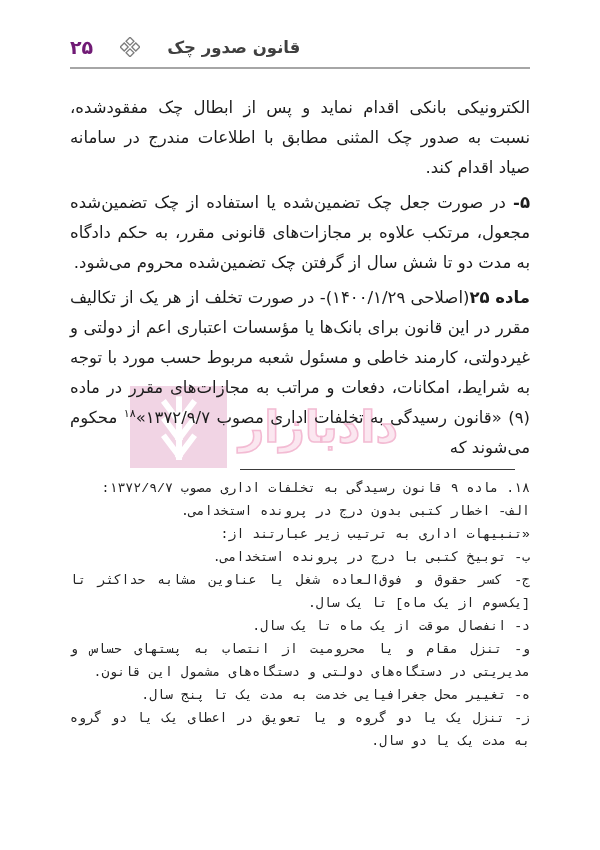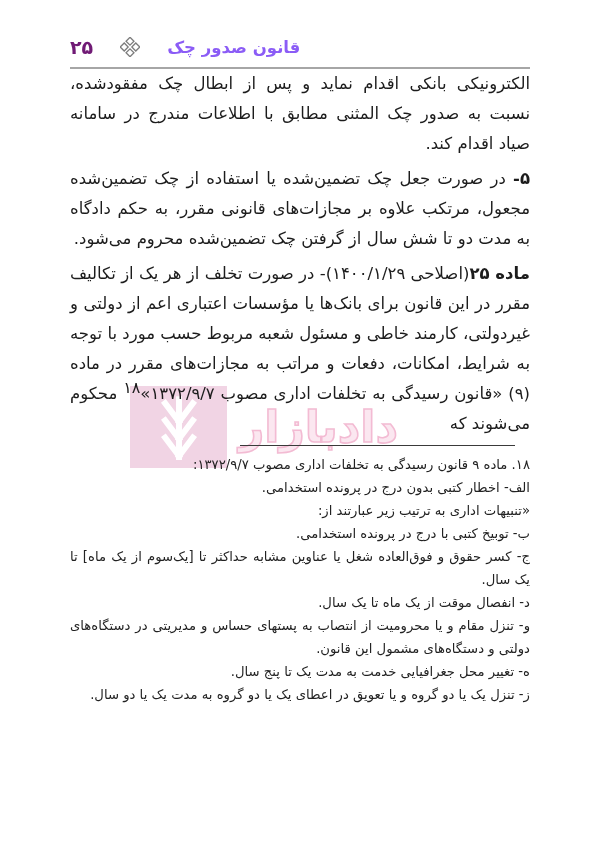--- a/index.html
+++ b/index.html
@@ -22,60 +22,61 @@
     display:flex;
     direction:rtl;
     justify-content:flex-end; 
     align-items:center;
     gap:27px;
     padding:0 0 9px 0;
   }
   .header .title{
     font-size:16.5px;
     font-weight:bold;
-    color:#8b5cf6;
+    color:#404040;
   }
   .header .pagenum{
     font-size:19px;
     font-weight:bold;
     color:#701a75;
   }
   .ornament{display:inline-flex;align-items:center;}
   .rule{
     border:none;
     border-top:2px solid #a6a6a6;
     margin:0;
   }
   
   .main{
+    margin-top:24px;
     font-size:16.5px;
     line-height:30px;
     text-align:justify;
   }
   .main p{margin:0 0 5px 0;}
   .lead{font-weight:bold;}
   sup.fnref{
-    font-size:16px;
+    font-size:11px;
     line-height:0;
     vertical-align:super;
   }
   
   .fnsep{
     border:none;
     border-top:1.5px solid #3a3a3a;
     width:275px;
     margin:6px 15px 7px auto; 
   }
   .footnotes{
     font-size:13.2px;
     line-height:23px;
     text-align:justify;
     color:#222;
   }
-  .footnotes p{margin:0;}
+  .footnotes p{margin:0;font-family:Liberation Mono, monospace;}
   
   .watermark{
     position:absolute;
     left:130px;top:386px;
     width:280px;height:82px;
     display:flex;
     direction:ltr;
     z-index:0;
     align-items:flex-start;
   }

